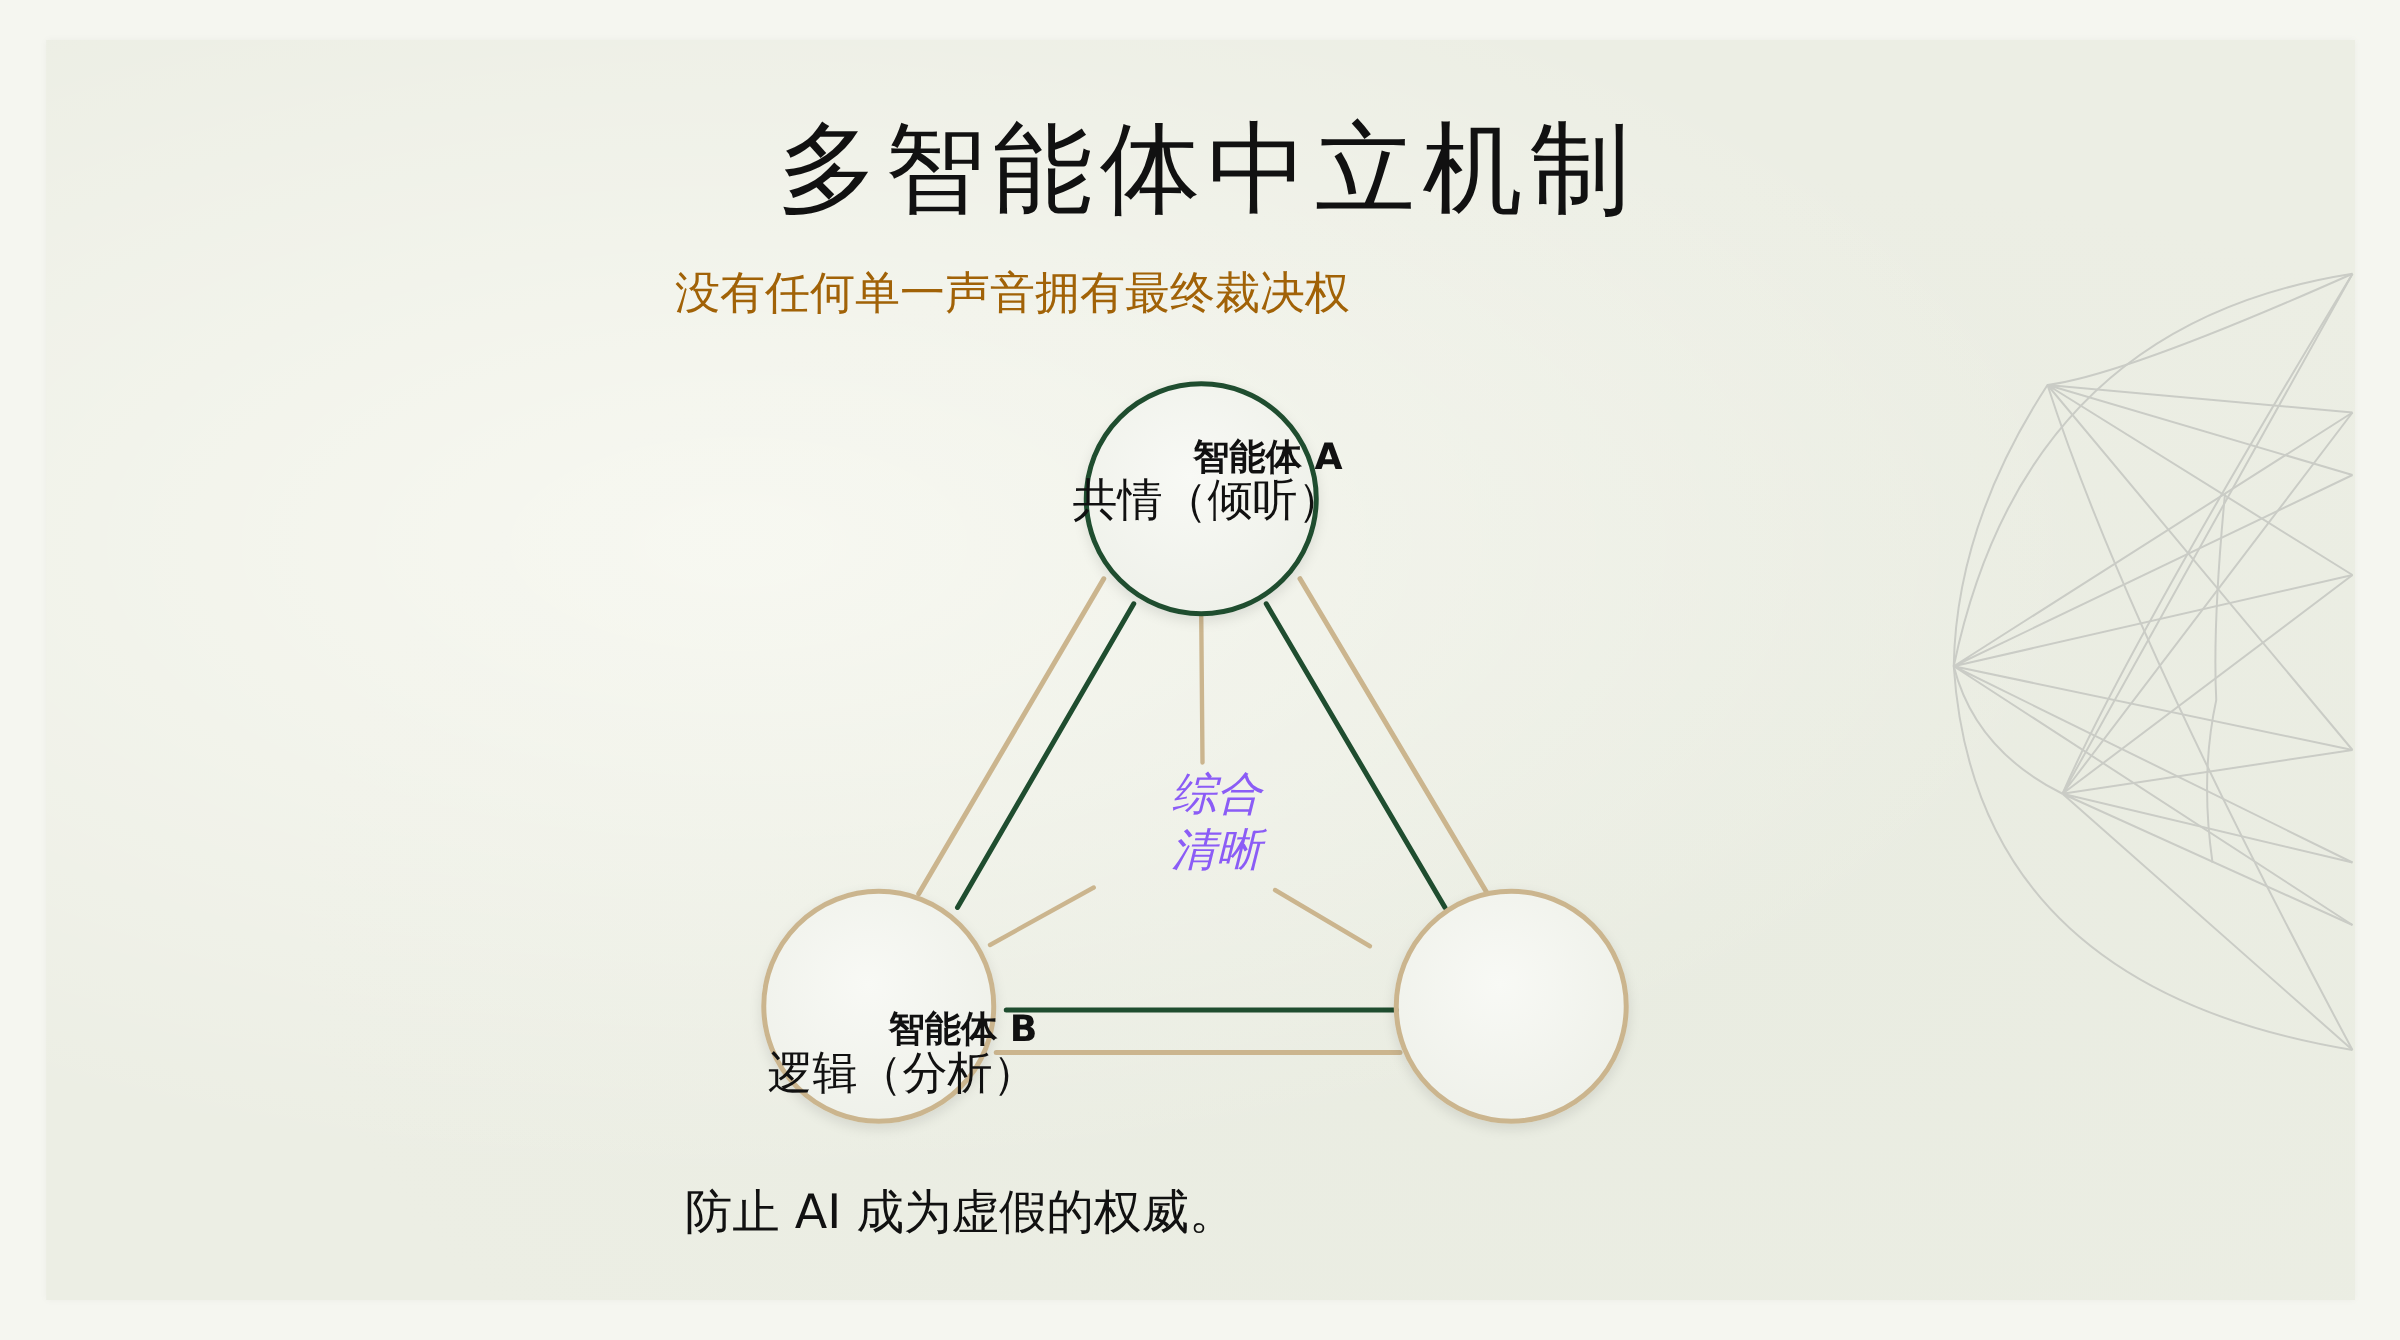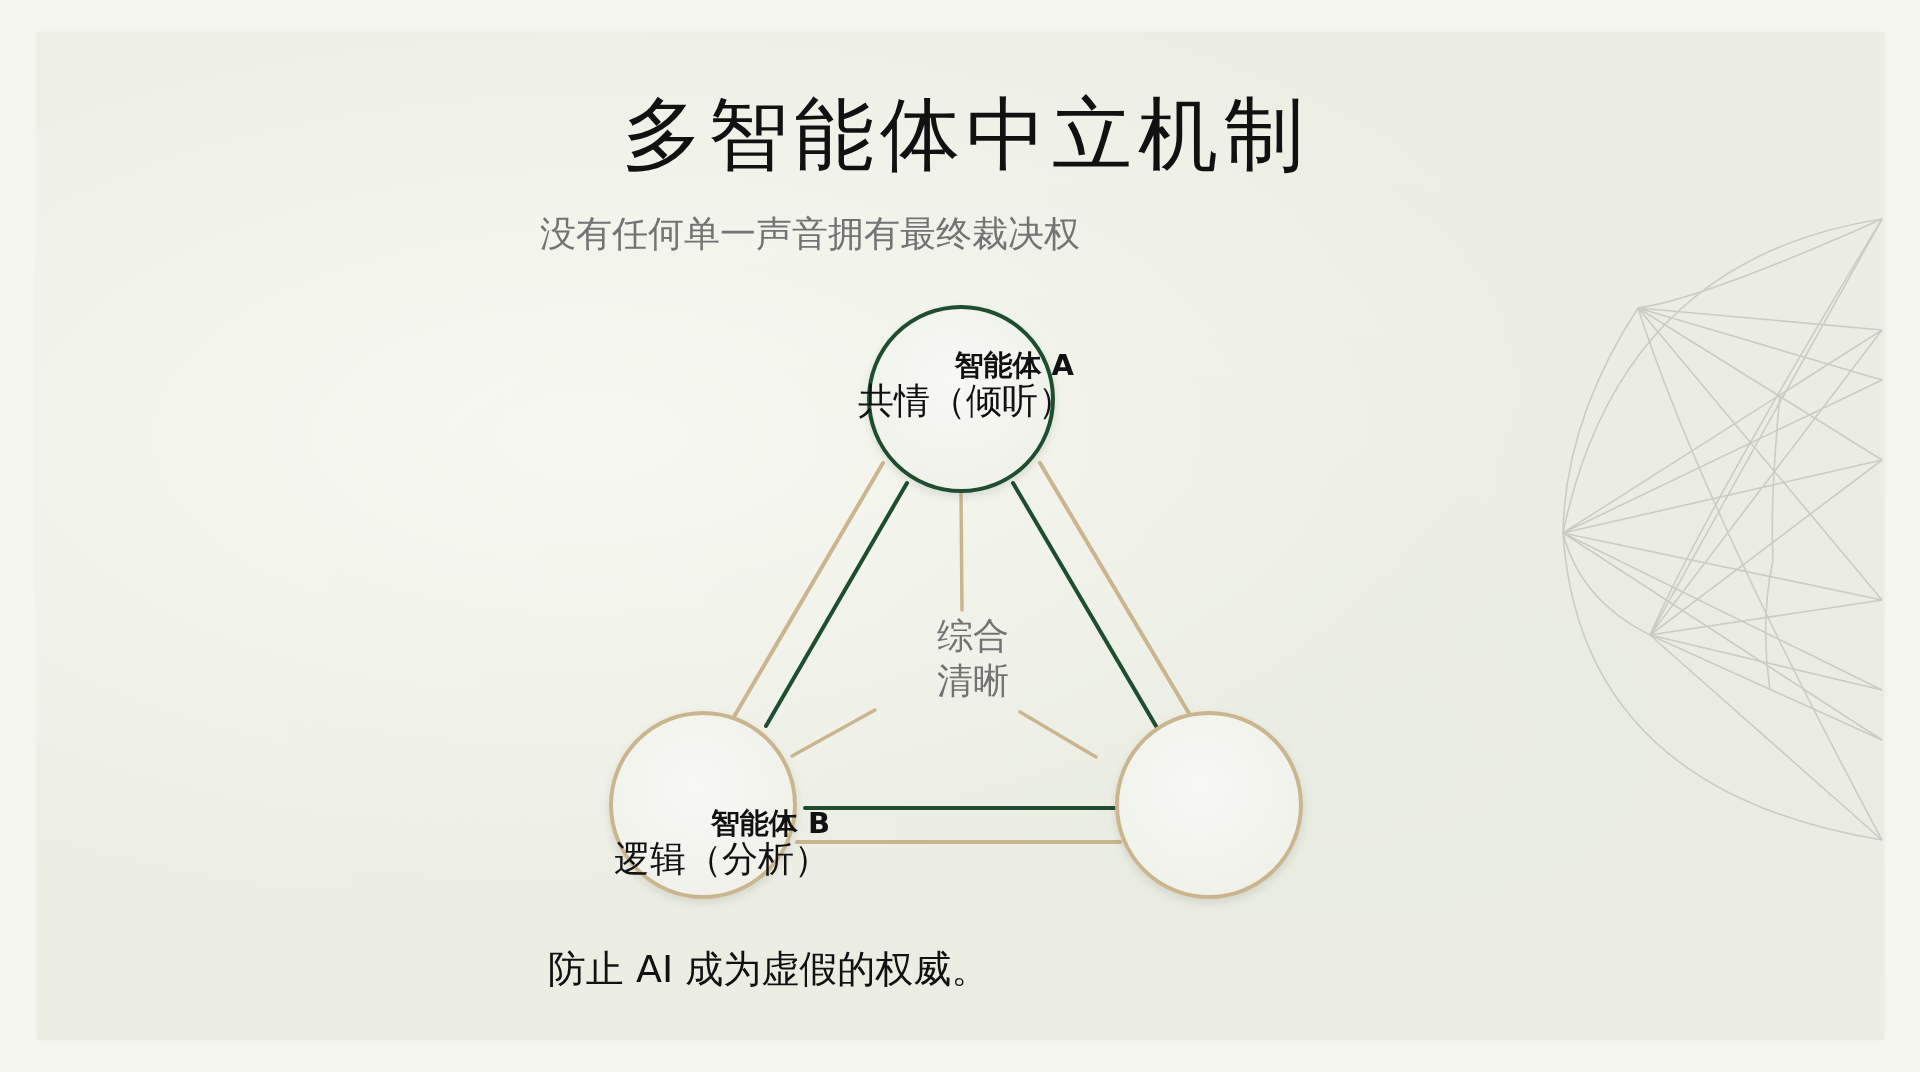--- a/index.html
+++ b/index.html
@@ -16,41 +16,41 @@
       #eceee4;
     box-shadow: 0 0 6px rgba(0,0,0,0.04);
   }
   .title {
     position:absolute; left:0; width:1860px; top:82px; text-align:center;
     font-family:Liberation Serif, serif;
     font-size:80px; letter-spacing:6px; color:#111; font-weight:normal;margin-left:36px;
   }
   .subtitle {
     position:absolute; left:0; width:1620px; top:210px; text-align:center;
-    font-size:36px; color:#737373;
+    font-size:36px; color:#a16207;
   }
   svg.diagram { position:absolute; left:0; top:0; }
   .node {
     position:absolute; width:188px; height:188px; border-radius:50%;
     box-sizing:border-box;
     background: radial-gradient(circle at 45% 40%, #f8f9f5, #eff1ea 75%);
     box-shadow: 0 4px 10px rgba(0,0,0,0.10);
   }
   .node.a { left:867px; top:305px; border:4px solid #1f4d2f; }
   .node.b { left:609px; top:711px; border:4px solid #cbb58e; }
   .node.c { left:1115px; top:711px; border:4px solid #cbb58e; }
   .node-label {
     position:absolute; white-space:nowrap; text-align:right; color:#111;
     transform:translateX(-50%);
   }
   .node-name { font-weight:bold; font-size:29px; line-height:36px; }
   .node-role { font-size:36px; line-height:36px; }
   .center-text {
     position:absolute; left:973px; top:613px; transform:translateX(-50%);
-    text-align:center; font-size:36px; line-height:45px; color:#737373;
+    text-align:center; font-size:36px; line-height:45px; color:#8b5cf6;font-style:italic;
   }
   .footer {
     position:absolute; left:0; width:1537px; top:944px; text-align:center;
     font-size:38px; color:#111;
   }
 </style>
 </head>
 <body>
 
 <div class="panel"></div>

